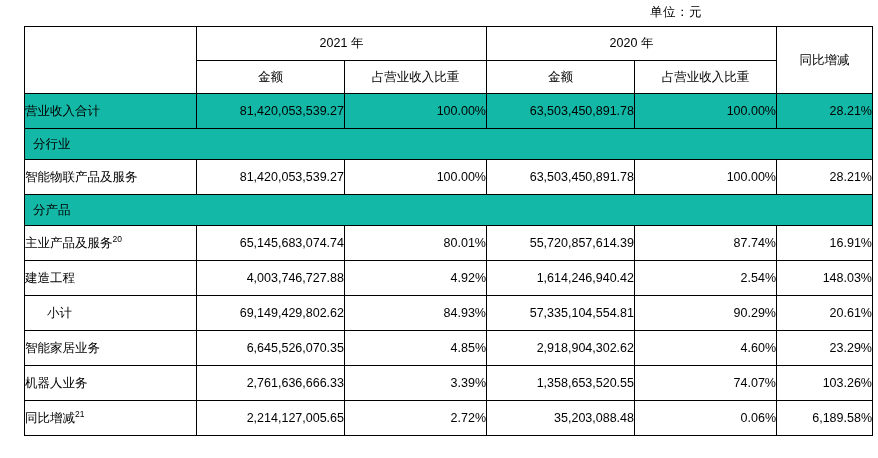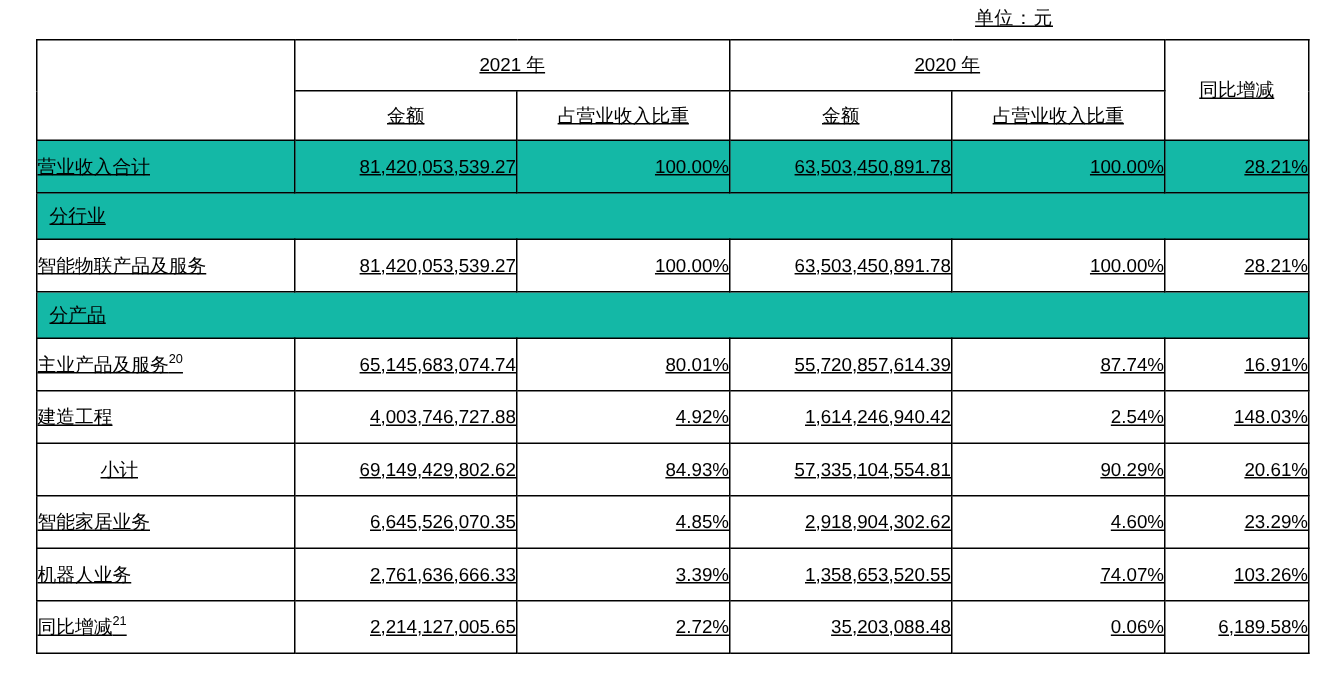--- a/index.html
+++ b/index.html
@@ -13,21 +13,20 @@
     font-family: "Liberation Sans", "DejaVu Sans", sans-serif;
     color: #000000;
     font-size: 13px;
     overflow: hidden;
   }
   .page {
     position: relative;
     width: 716px;
     height: 458px;
     box-sizing: border-box;
-    text-decoration: underline;
   }
   .unit-line {
     text-align: right;
     font-size: 12.5px;
     padding: 4px 14px 5px 0;
     letter-spacing: 0.5px;
   }
   table.fin {
     border-collapse: collapse;
     table-layout: fixed;
@@ -58,21 +57,21 @@
     background: #ffffff;
   }
   .row-label {
     text-align: left;
     padding-left: 8px;
     height: 34px;
     vertical-align: middle;
     white-space: nowrap;
   }
   .row-label.indent {
-    padding-left: 42px;
+    padding-left: 22px;
   }
   .num {
     text-align: right;
     padding-right: 7px;
     height: 34px;
     vertical-align: middle;
     white-space: nowrap;
   }
   tr.shaded > td {
     background: #14b8a6;

